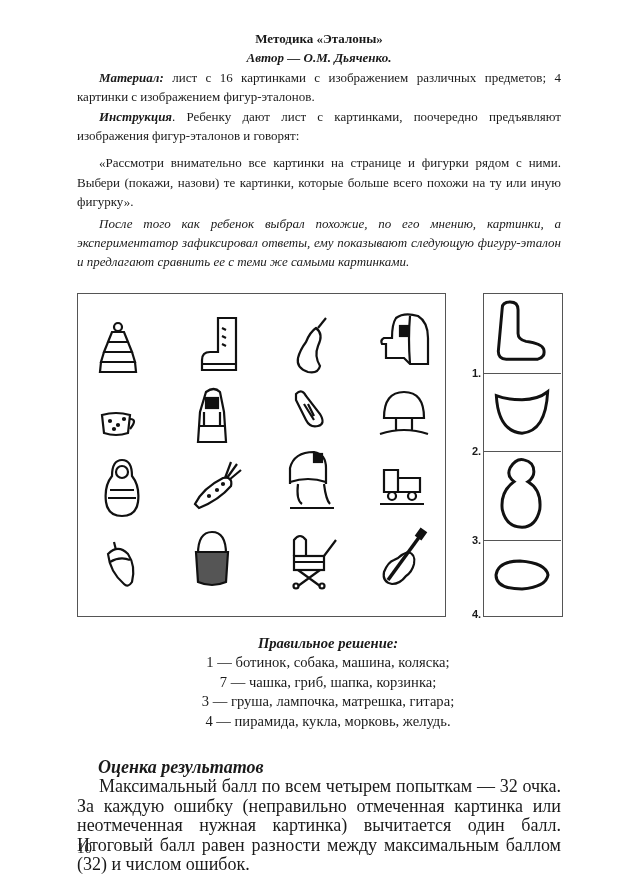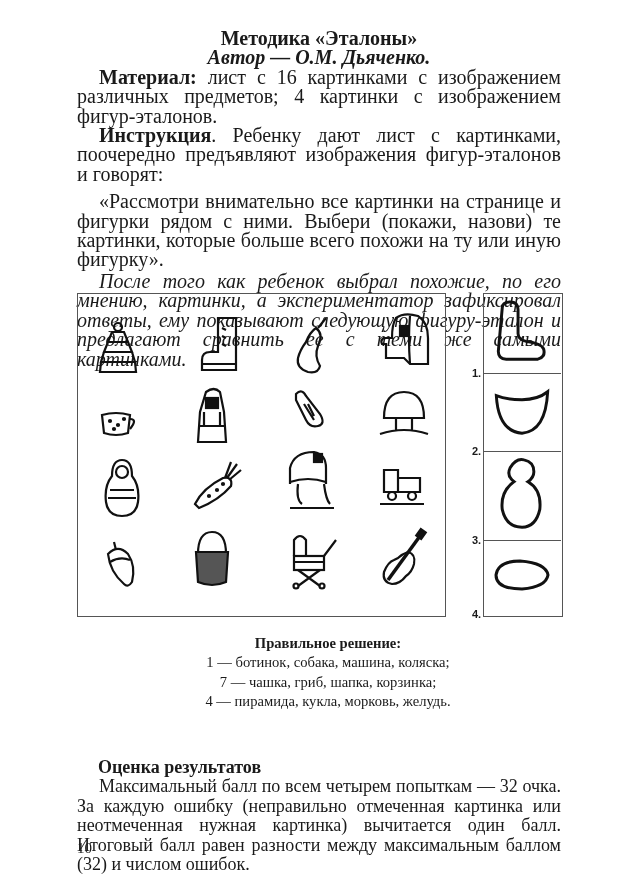--- a/index.html
+++ b/index.html
@@ -2,27 +2,27 @@
 <html><head>
 <meta charset="utf-8">
 <style>
   html, body { margin: 0; padding: 0; background: #ffffff; }
   body {
     width: 639px; height: 887px; position: relative; overflow: hidden;
     font-family: "Liberation Serif", "DejaVu Serif", serif;
     color: #1a1a1a;
   }
   .page { position: absolute; left: 0; top: 0; width: 639px; height: 887px; }
-  .text-block { position: absolute; left: 77px; width: 484px; font-size: 20px; line-height: 19.4px; }
+  .text-block { position: absolute; left: 77px; width: 484px; font-size: 13px; line-height: 19.4px; }
   .center { text-align: center; font-weight: bold; }
   .justify { text-align: justify; text-align-last: left; }
   .indent { text-indent: 22px; }
   .title { font-weight: bold; }
   .italic { font-style: italic; }
-  .bi { font-weight: bold; }
+  .bi { font-weight: bold; font-style: italic; }
   p { margin: 0; }
 
   
   .grid-frame {
     position: absolute; left: 77px; top: 293px; width: 369px; height: 324px;
     border: 1.5px solid #555; box-sizing: border-box;
   }
   .cell { position: absolute; width: 70px; height: 70px; }
   .cell svg { width: 100%; height: 100%; }
 
@@ -203,20 +203,21 @@
         <path d="M12 34 Q14 20 36 20 Q62 22 64 34 Q62 46 38 48 Q12 48 12 34 Z"></path>
       </svg>
     </div>
     <span class="shape-label" style="top:315px;">4.</span>
   </div>
 
   <div class="answers">
     <p class="bi">Правильное решение:</p>
     <p>1 — ботинок, собака, машина, коляска;</p>
     <p>7 — чашка, гриб, шапка, корзинка;</p>
+    <p>3 — груша, лампочка, матрешка, гитара;</p>
     <p>4 — пирамида, кукла, морковь, желудь.</p>
   </div>
 
   <div class="scoring">
     <p class="bi" style="padding-left:21px;">Оценка результатов</p>
     <p class="justify indent">Максимальный балл по всем четырем попыткам — 32 очка. За каждую ошибку (неправильно отмеченная картинка или неотмеченная нужная картинка) вычитается один балл. Итоговый балл равен разности между максимальным баллом (32) и числом ошибок.</p>
   </div>
 
   <div class="page-number">10</div>
 </div>

